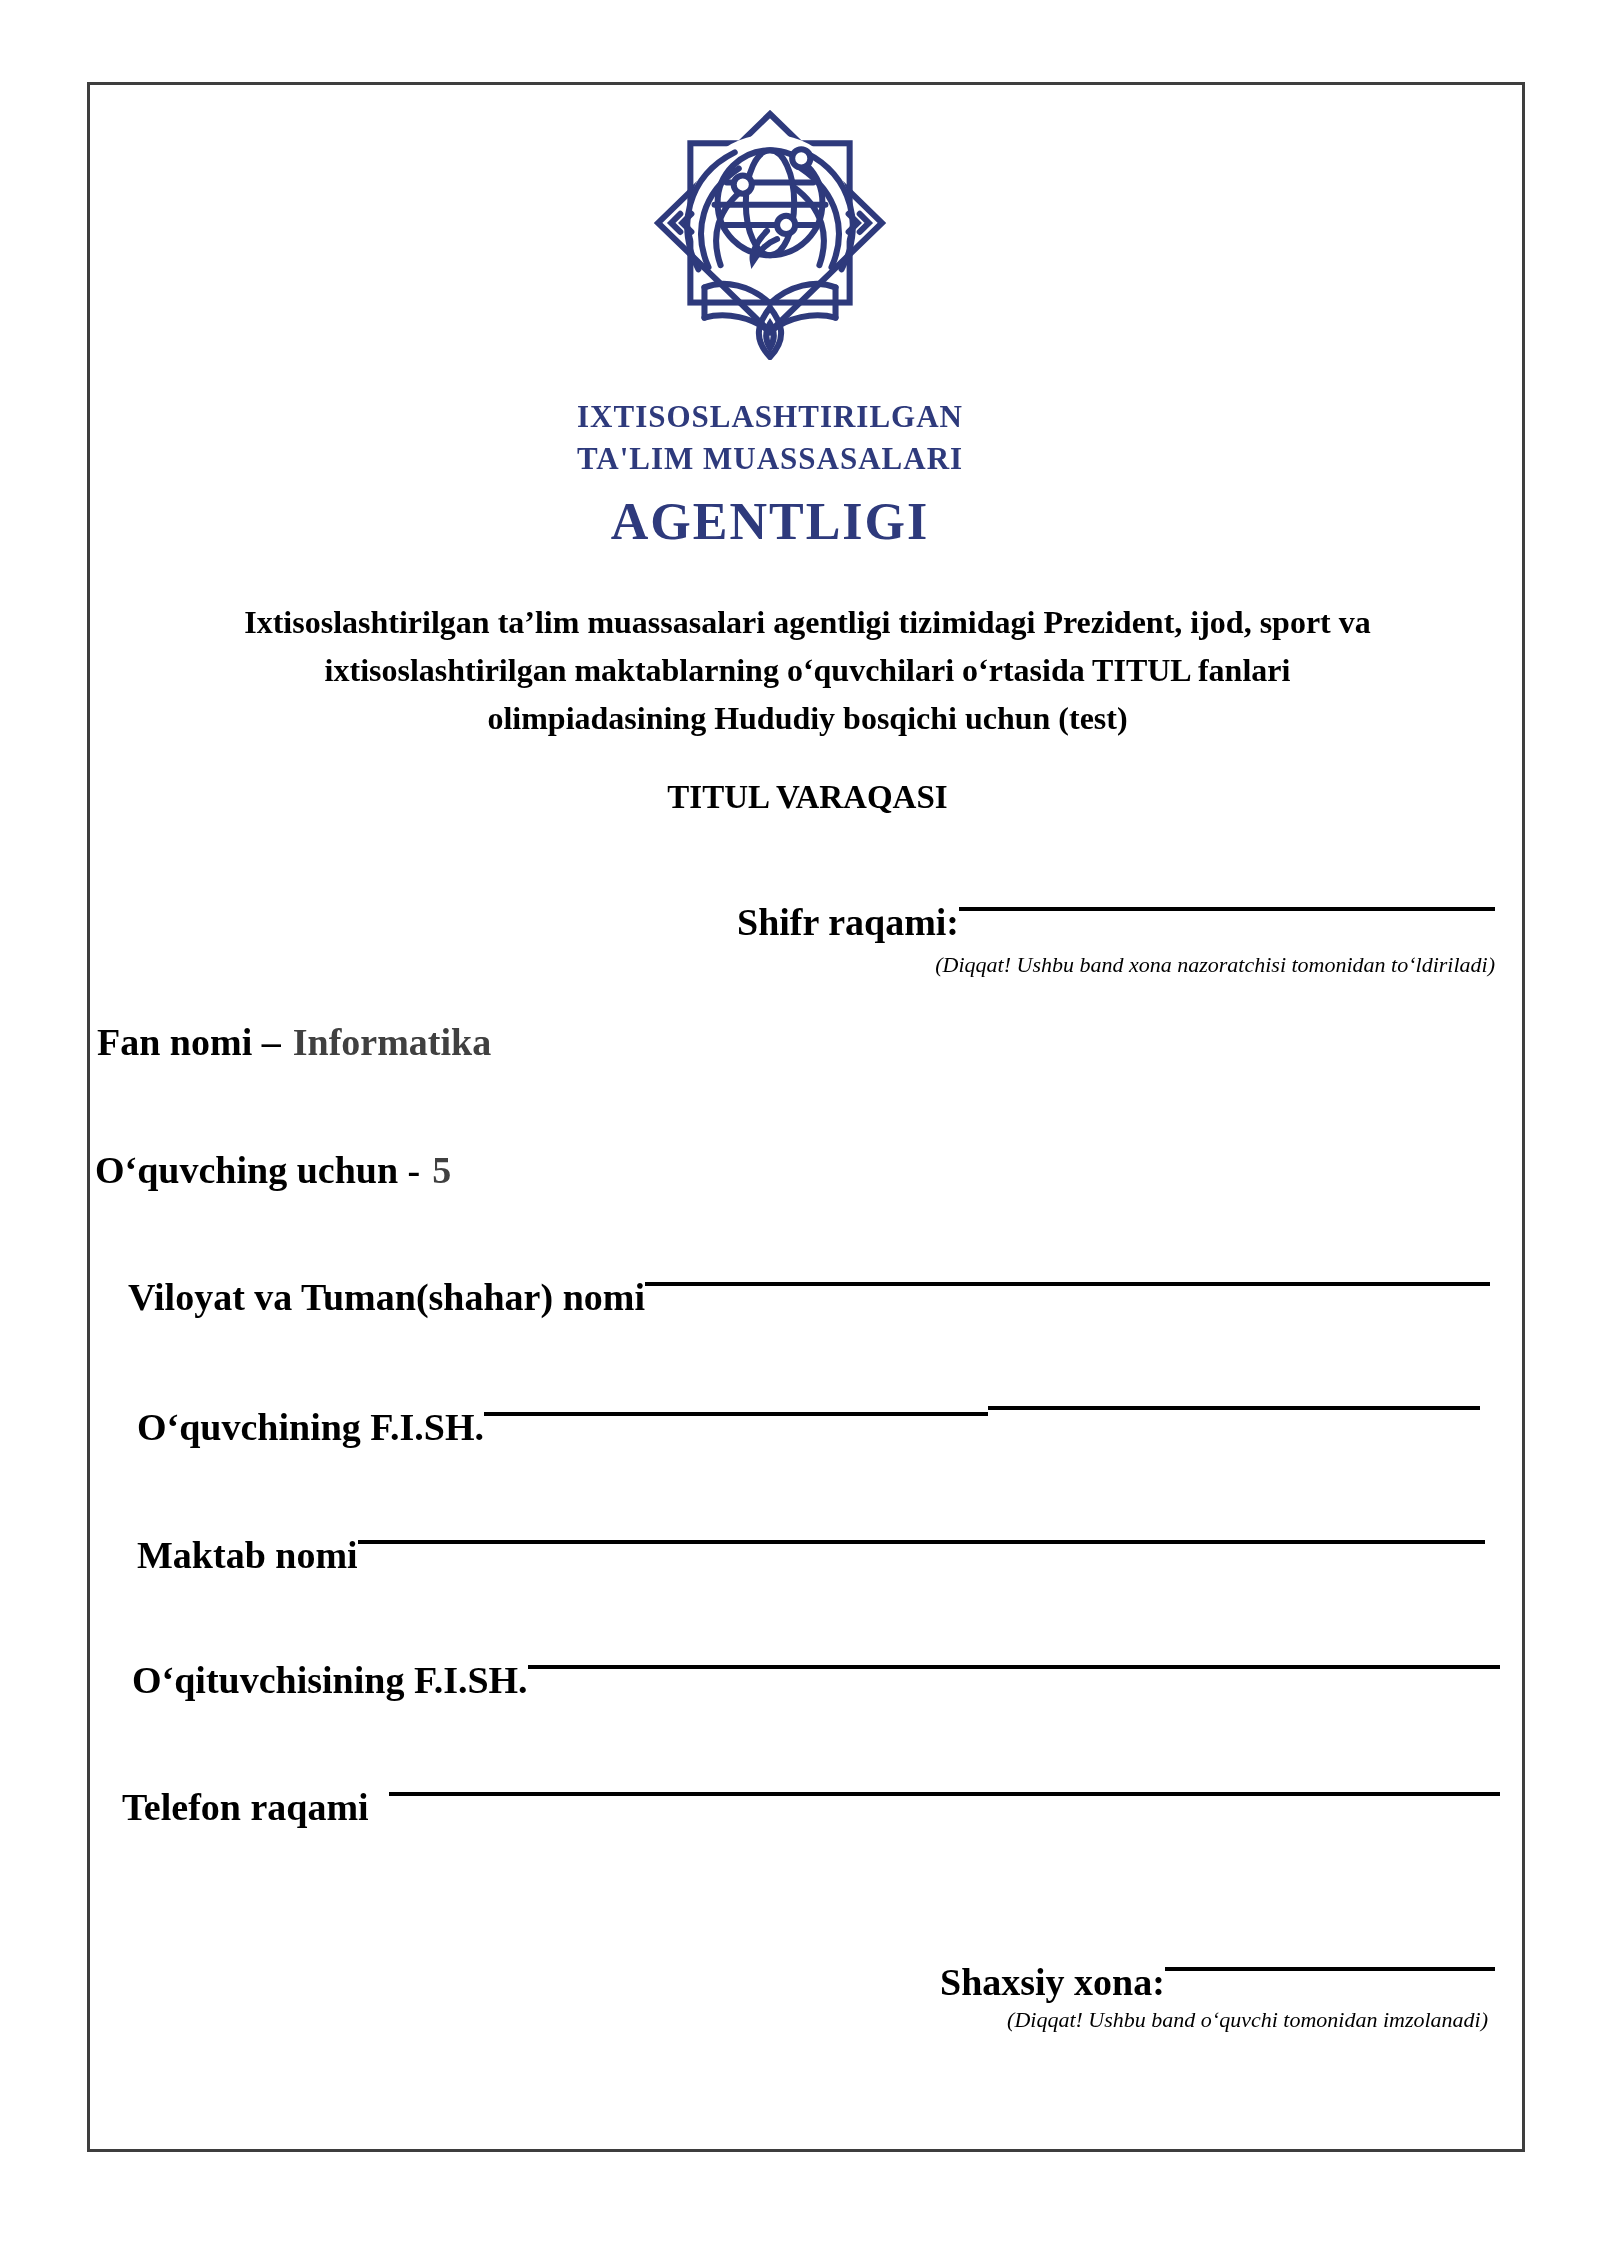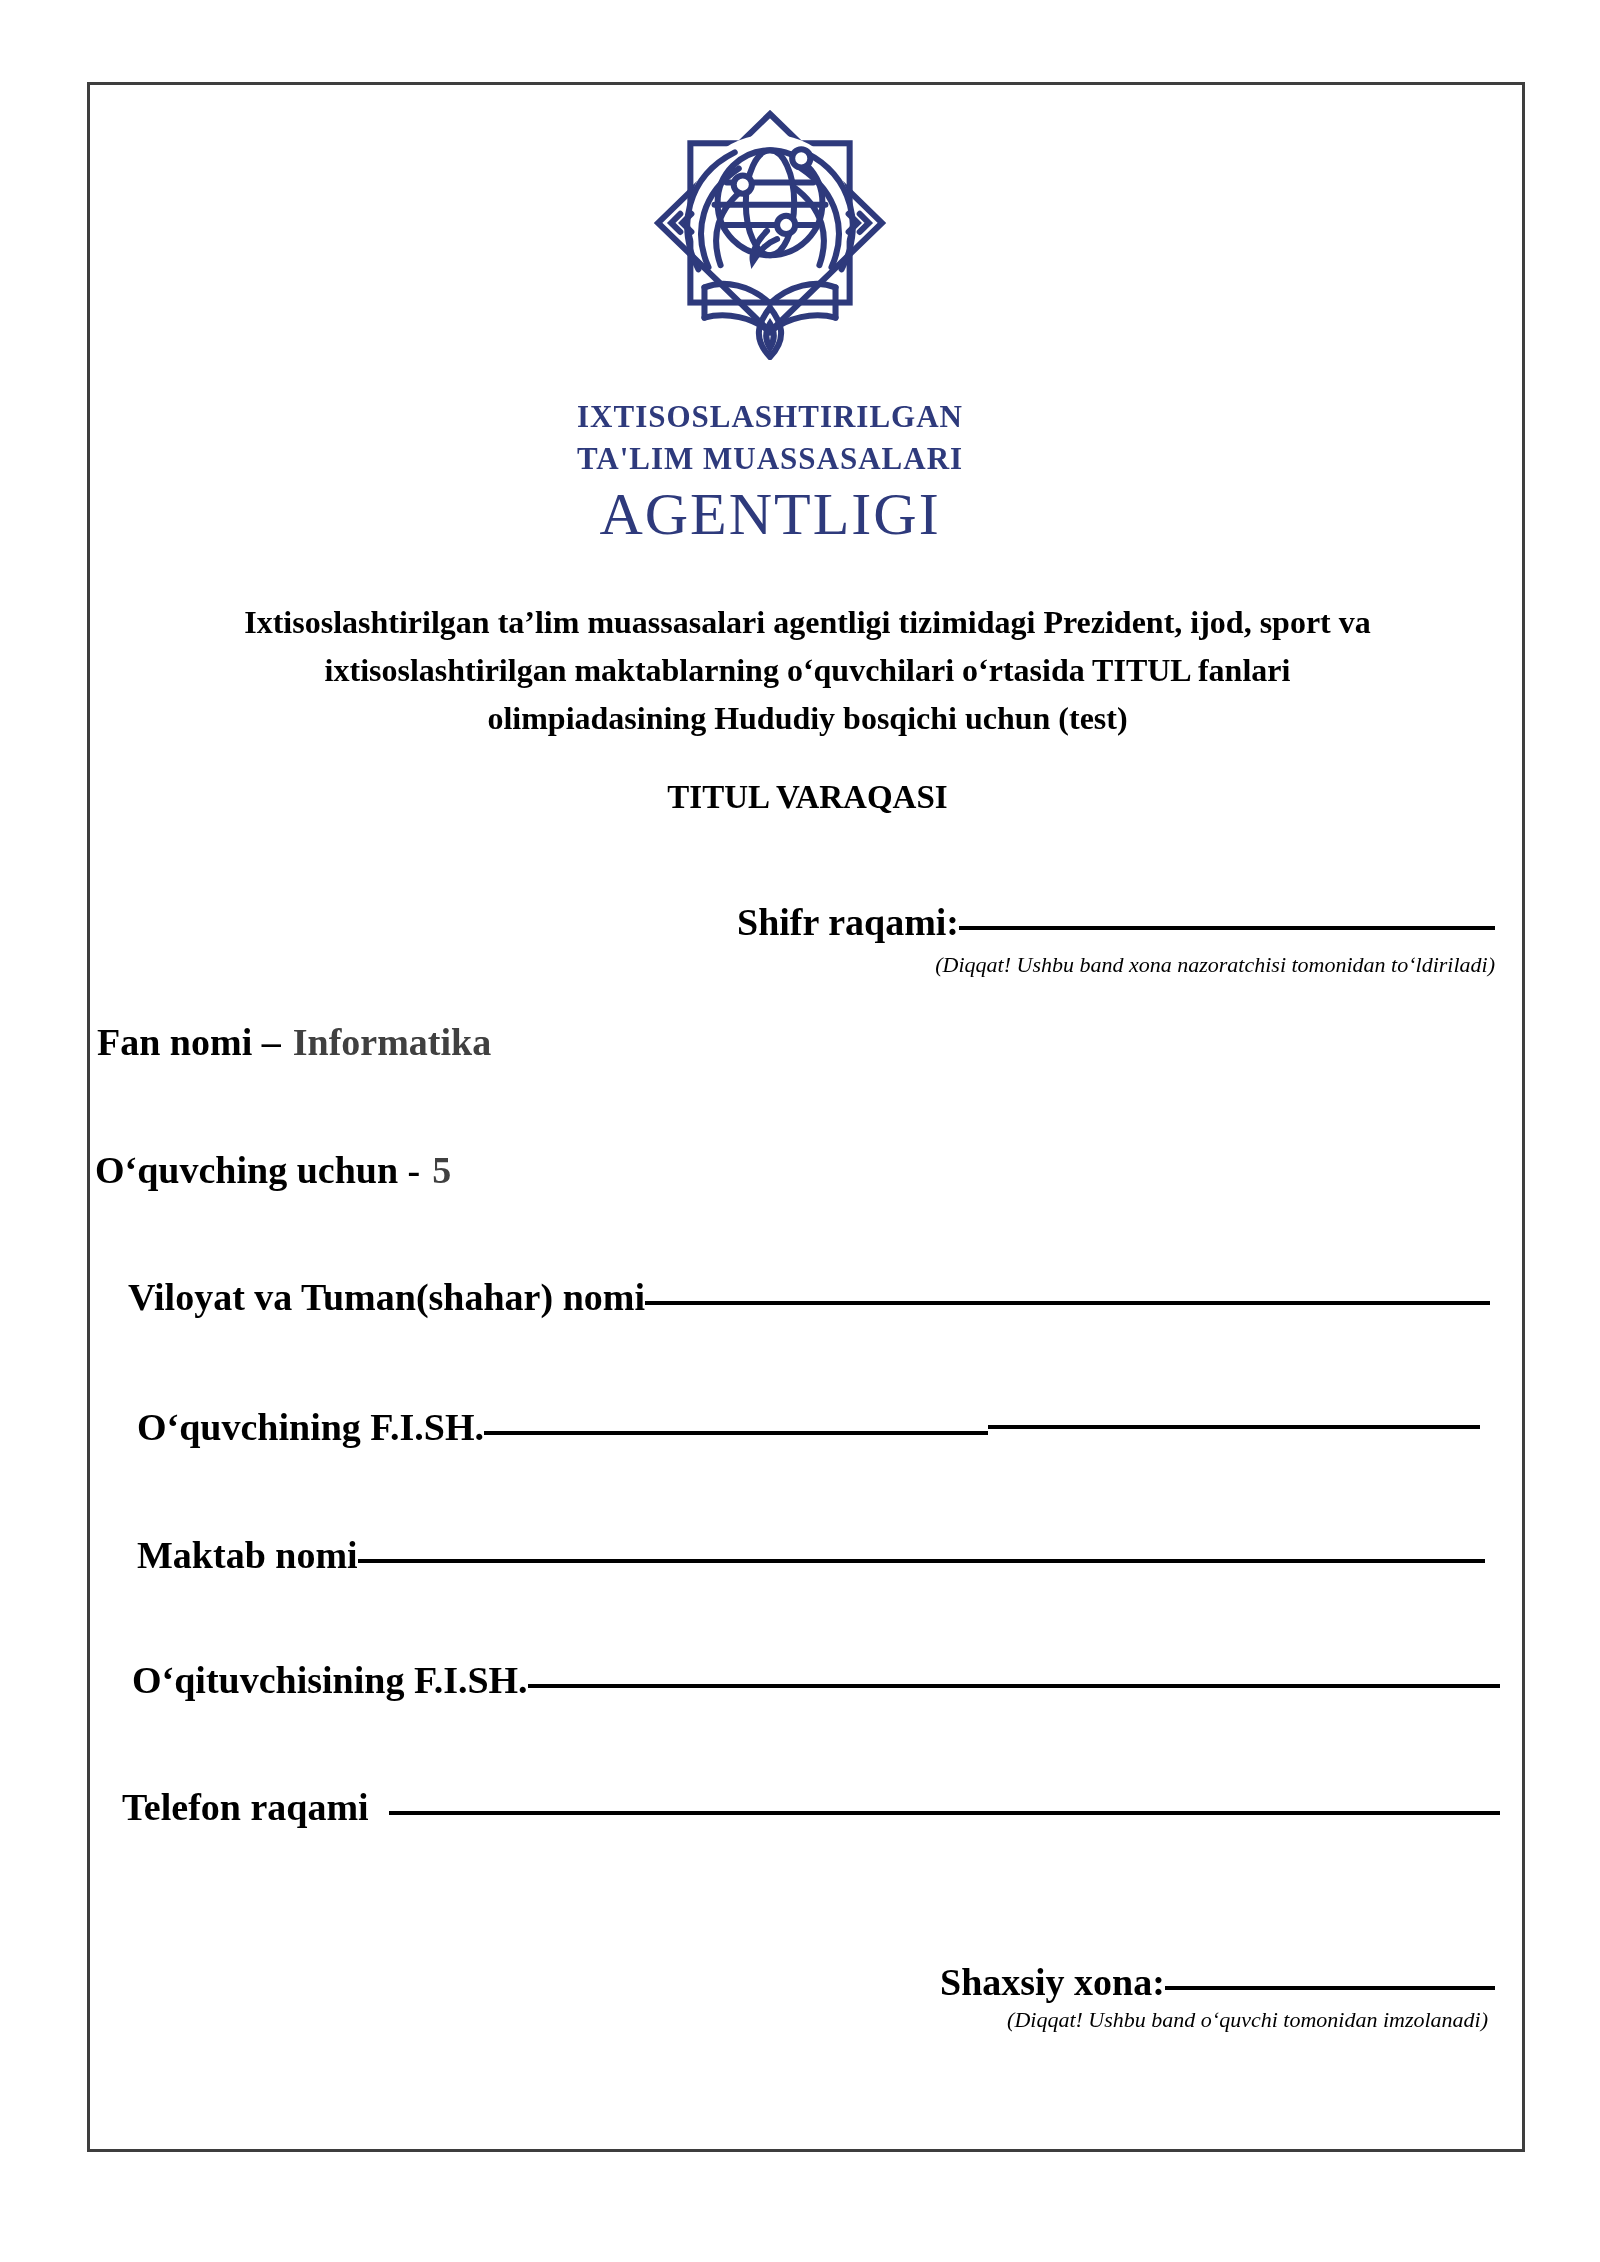--- a/index.html
+++ b/index.html
@@ -4,26 +4,26 @@
 <style>
   html,body{margin:0;padding:0;background:#fff;}
   .page{position:relative;width:1600px;height:2262px;background:#fff;
         font-family:"Liberation Serif","DejaVu Serif",serif;color:#000;overflow:hidden;}
   .frame{position:absolute;left:87px;top:82px;width:1438px;height:2070px;
          border:3px solid #3e3e3e;box-sizing:border-box;}
   .logo{position:absolute;left:652px;top:110px;width:236px;height:250px;}
   .agency{position:absolute;left:420px;top:396px;width:700px;text-align:center;
           color:#2e3a7c;font-weight:bold;}
   .agency .l1,.agency .l2{font-size:31px;line-height:42px;letter-spacing:1px;}
-  .agency .l3{font-size:60px;line-height:64px;font-weight:400;letter-spacing:2px;margin-top:2px;}
+  .agency .l3{font-size:52px;line-height:64px;font-weight:700;letter-spacing:2px;margin-top:10px;}
   .heading{position:absolute;left:87px;top:598px;width:1441px;text-align:center;
            font-weight:bold;font-size:32px;line-height:48px;}
   .subtitle{position:absolute;left:87px;top:757px;width:1441px;text-align:center;
             font-weight:bold;font-size:33px;margin-top:22px;}
-  .row{position:absolute;display:flex;align-items:center;font-weight:bold;
+  .row{position:absolute;display:flex;align-items:flex-start;font-weight:bold;
        font-size:38px;line-height:1.12;white-space:nowrap;}
   .row .lbl{flex:0 0 auto;}
   .fill{flex:1 1 auto;border-bottom:4px solid #000;position:relative;top:6px;min-width:20px;}
   .seg{flex:0 0 auto;border-bottom:4px solid #000;position:relative;top:6px;}
   .seg2{flex:1 1 auto;border-bottom:4px solid #000;position:relative;top:0px;}
   .red{color:#404040;margin-left:12px;}
   .note{position:absolute;font-style:italic;font-size:22px;text-align:right;white-space:nowrap;}
   .r-shifr{left:737px;right:105px;top:901px;}
   .n-shifr{right:105px;top:952px;}
   .r-fan{left:97px;top:1021px;}

